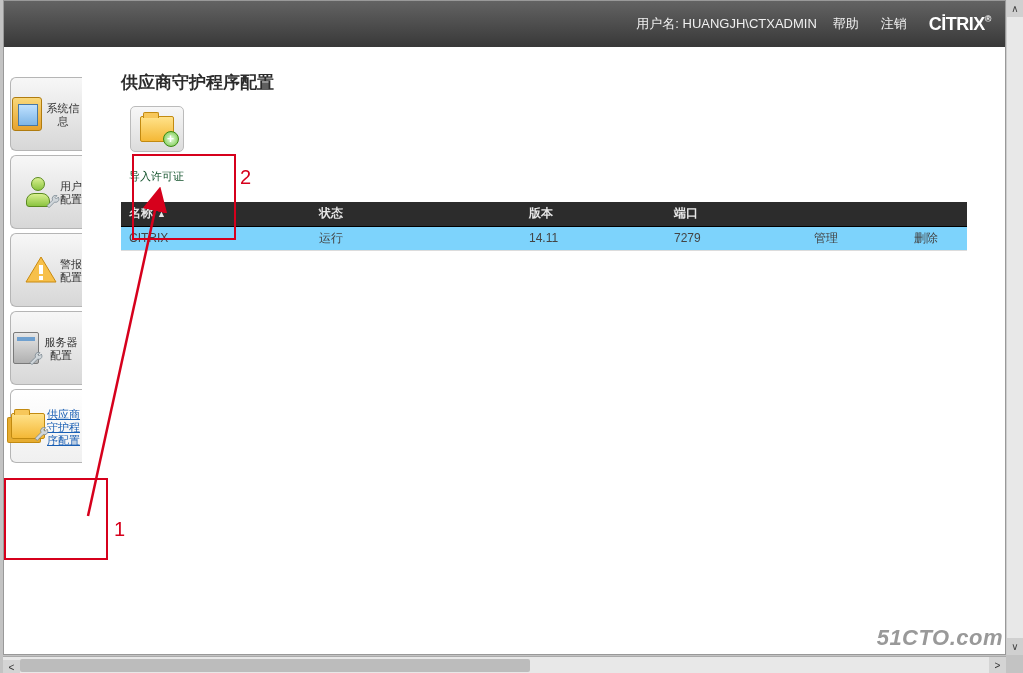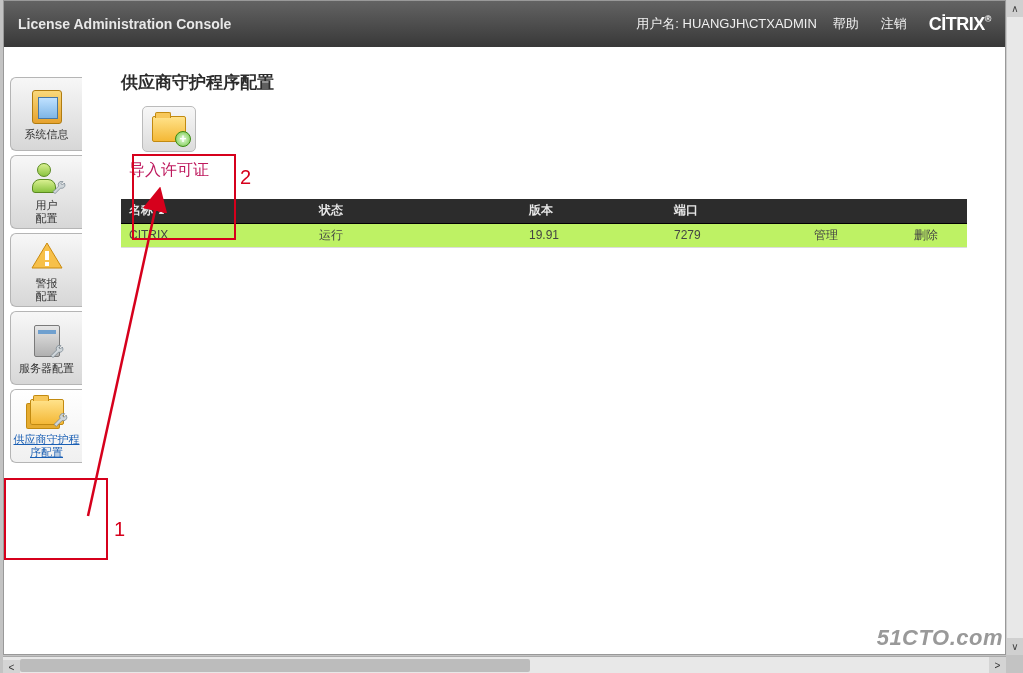--- a/index.html
+++ b/index.html
@@ -21,36 +21,36 @@
   .header .brand { font-family:Arial; font-weight:900; font-size:18px; color:#fff; letter-spacing:-0.5px; }
   .header .brand sup { font-size:9px; vertical-align:top; }
 
   .modebar { height:40px; background:#f3f3f3; border-bottom:1px solid #ccc; display:flex; justify-content:flex-end; align-items:center; padding-right:18px; gap:6px;}
   .modebtn { font-size:12px; padding:3px 10px; border:1px solid #8aa8bd; border-radius:3px; background:linear-gradient(#f9fbfd,#d9e5ee); color:#275; color:#2b4f6f; cursor:pointer; }
   .modebtn.active { background:linear-gradient(#cfe6ff,#7fb6e6); border-color:#3b78ad; color:#0b3a63; font-weight:600; }
 
   .content { position:relative; display:flex; background:#fff; height:calc(100% - 46px - 40px); }
   .sidebar { width:105px; padding:30px 0 0 6px; display:flex; flex-direction:column; gap:4px; }
   .sbtn { width:72px; height:74px; border:1px solid #b5b5b5; border-radius:6px 0 0 6px; border-right:none;
-          background:linear-gradient(#f7f7f7,#d7d7d7); display:flex; flex-direction:column; align-items:center; justify-content:center; cursor:pointer; }
+          background:linear-gradient(#f7f7f7,#d7d7d7); display:flex; flex-direction:row; align-items:center; justify-content:flex-end; cursor:pointer; }
   .sbtn.active { background:linear-gradient(#ffffff,#f0f0f0); }
   .sbtn .icon { width:38px; height:38px; display:flex; align-items:center; justify-content:center; }
   .sbtn .lbl { font-size:11px; color:#333; text-align:center; line-height:13px; margin-top:2px; }
   .sbtn.active .lbl { color:#1a5fb4; text-decoration:underline; }
 
   .main { flex:1; padding:24px 20px 0 12px; background:#fff; position:relative; }
   .ptitle { font-size:17px; font-weight:700; color:#2b2b2b; margin-bottom:6px; }
   .importBox { display:inline-flex; flex-direction:column; align-items:center; margin:6px 0 0 8px; cursor:pointer; }
   .importBox .iconwrap { width:54px; height:46px; border:1px solid #bbb; border-radius:5px; background:linear-gradient(#f7f7f7,#dcdcdc); display:flex; align-items:center; justify-content:center; }
-  .importBox .lbl { font-size:16px; color:#be185d; margin-top:8px; }
+  .importBox .lbl { font-size:11px; color:#14532d; margin-top:17px; }
 
   .tablewrap { margin-top:18px; width:846px; }
   table { width:100%; border-collapse:collapse; font-size:12px; }
   thead th { background:#2c2c2c; color:#e7e7e7; text-align:left; font-weight:600; height:24px; padding:0 8px; border-bottom:1px solid #000; }
-  tbody td { background:#bef264; color:#444; height:24px; padding:0 8px; border-bottom:1px solid #dcdcdc; }
+  tbody td { background:#7dd3fc; color:#444; height:24px; padding:0 8px; border-bottom:1px solid #dcdcdc; }
   tbody td.link { color:#444; cursor:pointer; }
   .sortarr { font-size:9px; margin-left:4px;}
 
   
   .annot { position:absolute; pointer-events:none; }
   .box1 { top:478px; left:4px; width:104px; height:82px; border:2px solid #d6001c; }
   .label1 { top:518px; left:114px; font-size:20px; color:#d6001c; }
   .box2 { top:154px; left:132px; width:104px; height:86px; border:2px solid #d6001c; }
   .label2 { top:166px; left:240px; font-size:20px; color:#d6001c; }
   .arrow { top:196px; left:78px; width:100px; height:300px; }
@@ -79,21 +79,20 @@
   .ic-serv:before{content:"";position:absolute;top:4px;left:3px;width:18px;height:4px;background:#6fa0cf;}
   .ic-serv .wr{position:absolute;right:-6px;bottom:-5px;}
   .wrenchsvg{width:16px;height:16px;}
 </style>
 </head>
 <body>
 
 <div class="outer">
 
   <div class="header">
-    <div class="title">License Administration Console</div>
     <div class="spacer"></div>
     <div class="user">
       <span>用户名:</span>
       <span>HUANGJH\CTXADMIN</span>
     </div>
     <div class="link">帮助</div>
     <div class="link">注销</div>
     <div class="brand"><span>CİTRIX</span><sup>®</sup></div>
   </div>
 
@@ -174,21 +173,21 @@
               <th style="width:145px">版本</th>
               <th style="width:140px">端口</th>
               <th style="width:100px"></th>
               <th></th>
             </tr>
           </thead>
           <tbody>
             <tr>
               <td>CITRIX</td>
               <td>运行</td>
-              <td>19.91</td>
+              <td>14.11</td>
               <td>7279</td>
               <td class="link">管理</td>
               <td class="link">删除</td>
             </tr>
           </tbody>
         </table>
       </div>
     </div>
   </div>
 </div>

